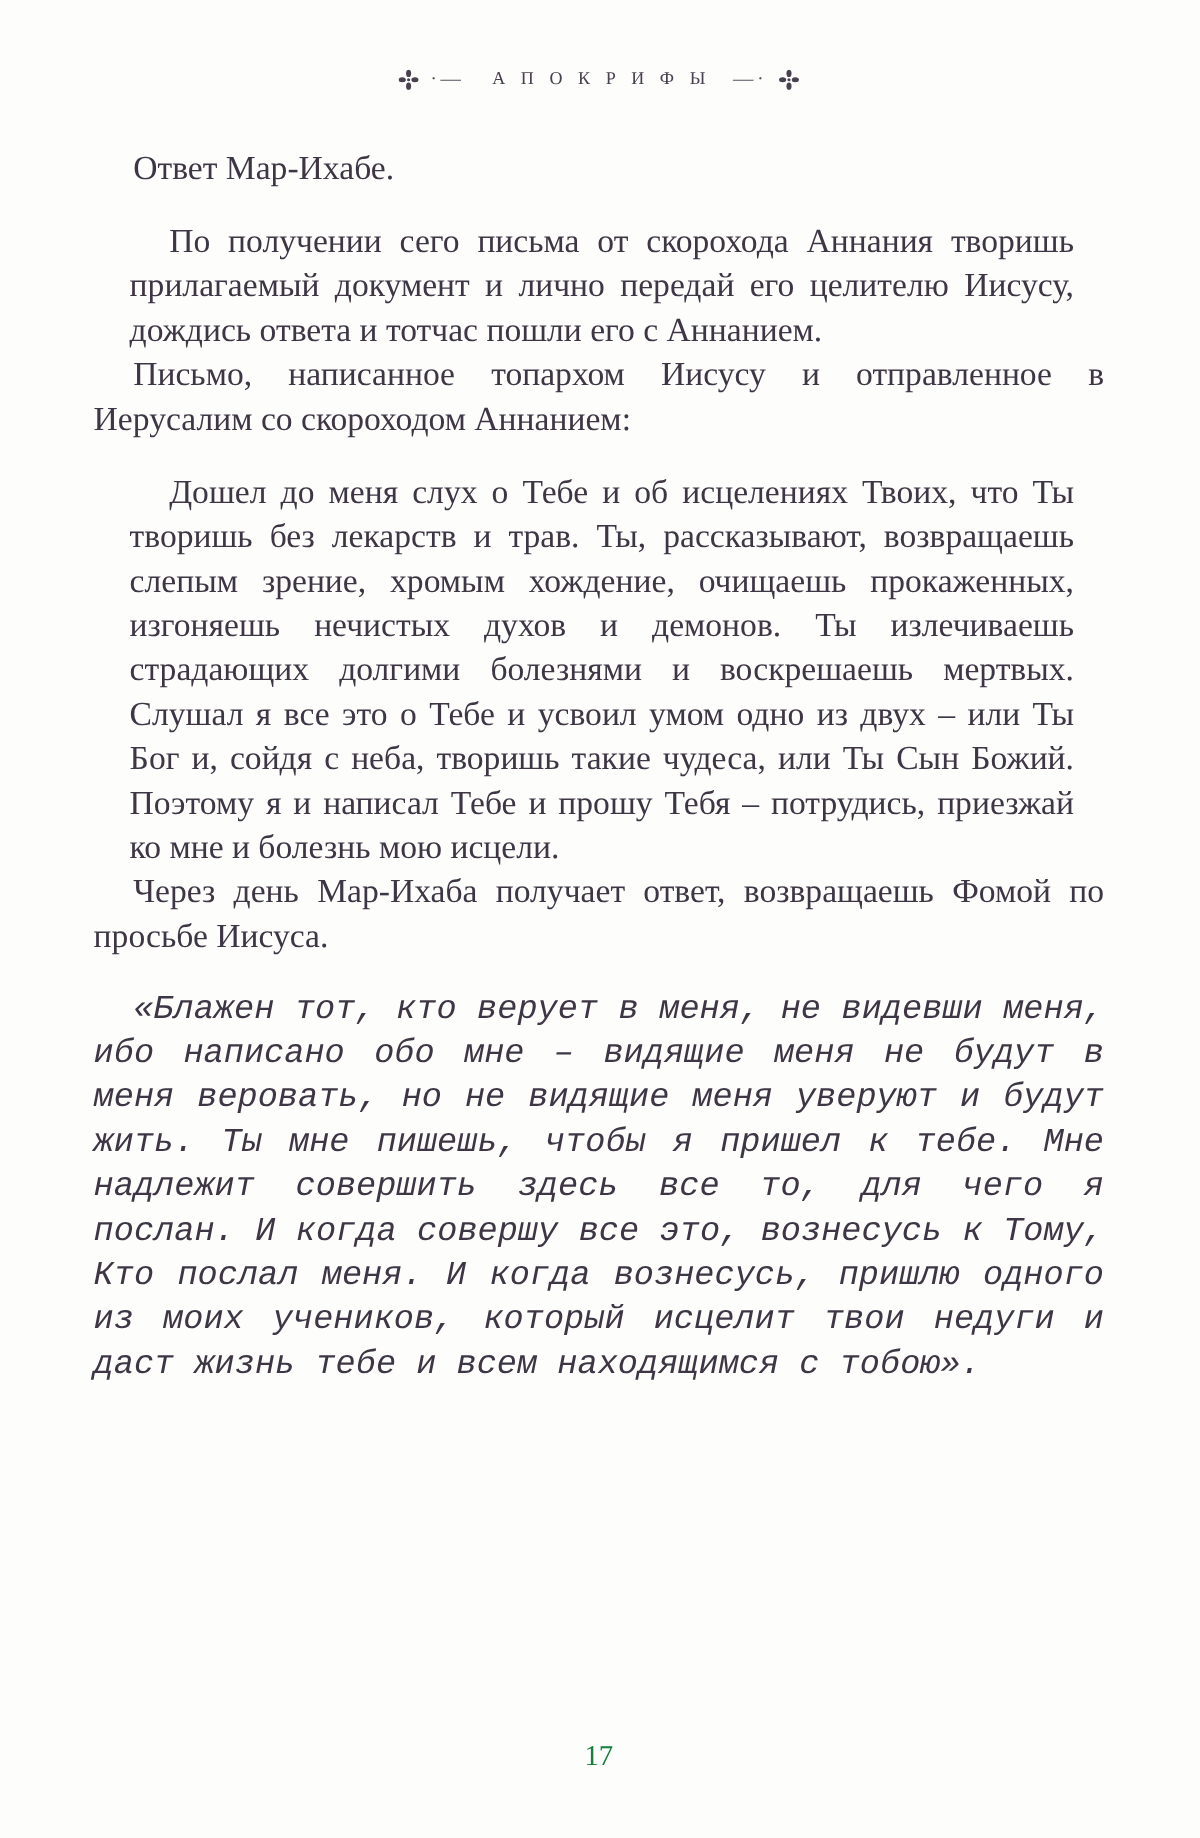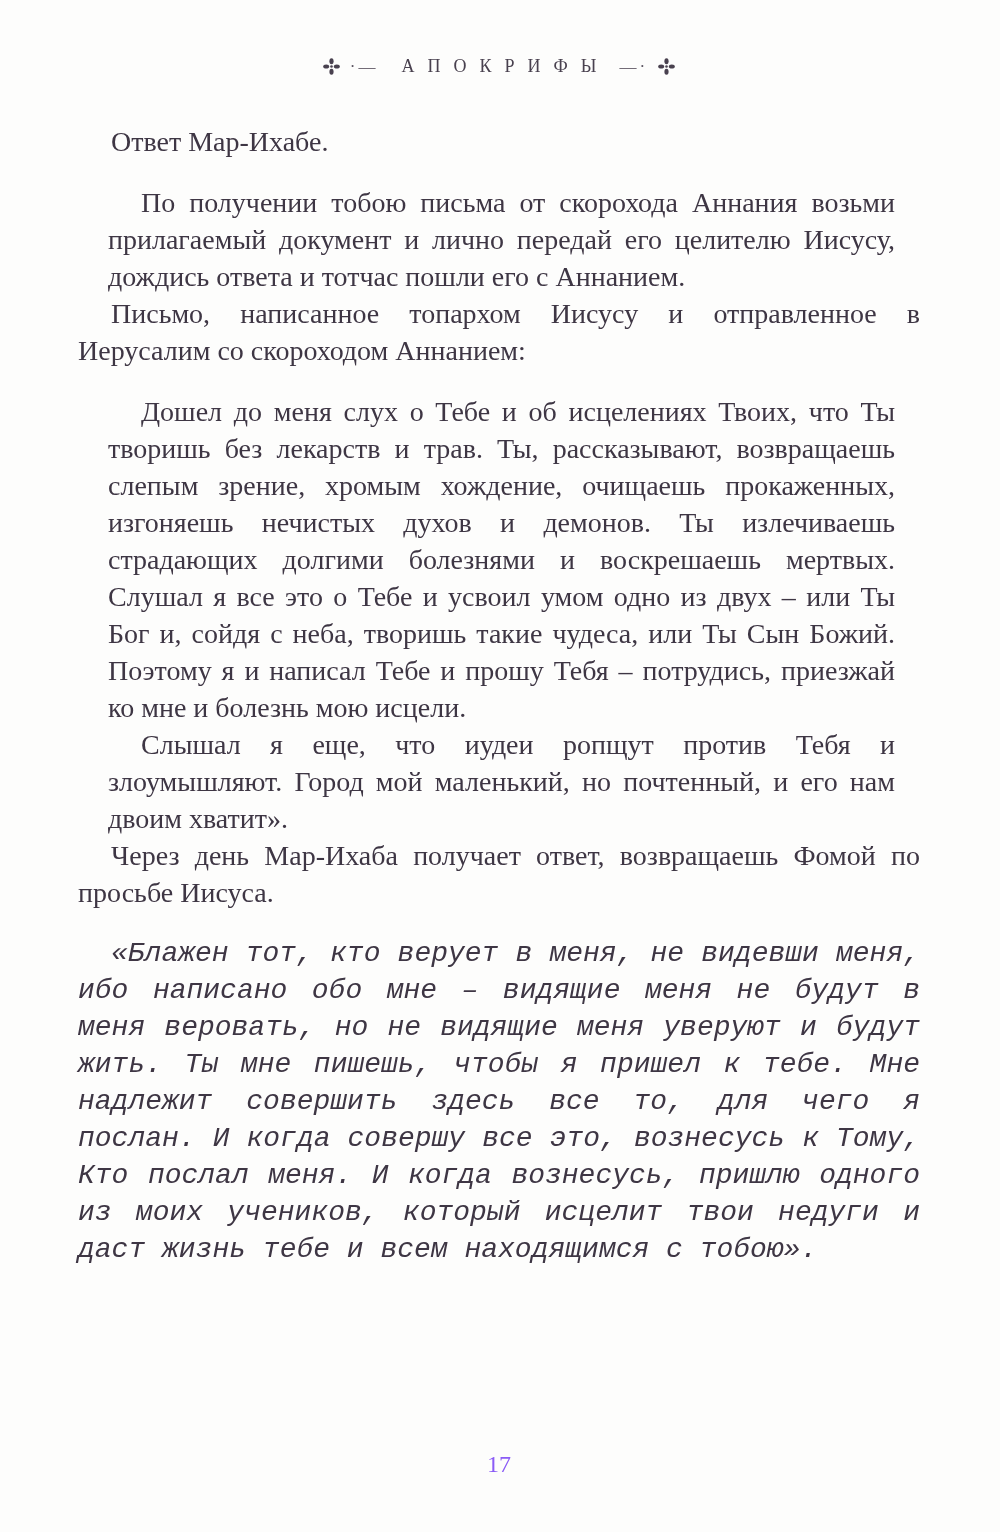--- a/index.html
+++ b/index.html
@@ -24,21 +24,21 @@
   .running-head {
     display: flex;
     justify-content: center;
     align-items: center;
     gap: 10px;
     color: #49414f;
     margin-bottom: 46px;
     user-select: none;
   }
   .running-head .title {
-    font-size: 18px;
+    font-size: 15px;
     letter-spacing: 13px;
     padding-left: 13px; 
     white-space: nowrap;
   }
   .running-head .orn-text {
     font-size: 17px;
     letter-spacing: 3px;
     opacity: 0.9;
     white-space: nowrap;
   }
@@ -66,21 +66,21 @@
     margin-right: 25px;
   }
   .italic-block {
     font-style: italic;
     font-family: Liberation Mono, monospace;
   }
   .footer {
     margin-top: auto;
     text-align: center;
     font-size: 24px;
-    color: #8b5cf6;
+    color: #15803d;
   }
 </style>
 </head>
 <body>
 
 <div class="page">
 
   <div class="running-head">
     <svg class="fleuron" viewBox="0 0 17 17" aria-hidden="true">
       <g fill="#49414f">
@@ -103,28 +103,27 @@
         <circle cx="8.5" cy="8.5" r="1.3"></circle>
       </g>
     </svg>
   </div>
 
   <div class="body-text">
 
     <p class="para">Ответ Мар-Ихабе.</p>
 
     <div class="inner-block gap">
-      <p class="para">По получении тобою письма от скорохода Аннания возьми прилагаемый документ и лично передай его целителю Иисусу, дождись ответа и тотчас пошли его с Аннанием.</p>
+      <p class="para">По получении сего письма от скорохода Аннания творишь прилагаемый документ и лично передай его целителю Иисусу, дождись ответа и тотчас пошли его с Аннанием.</p>
     </div>
 
     <p class="para gap">Письмо, написанное топархом Иисусу и отправленное в Иерусалим со скороходом Аннанием:</p>
 
     <div class="inner-block gap">
       <p class="para">Дошел до меня слух о Тебе и об исцелениях Твоих, что Ты творишь без лекарств и трав. Ты, рассказывают, возвращаешь слепым зрение, хромым хождение, очищаешь прокаженных, изгоняешь нечистых духов и демонов. Ты излечиваешь страдающих долгими болезнями и воскрешаешь мертвых. Слушал я все это о Тебе и усвоил умом одно из двух – или Ты Бог и, сойдя с неба, творишь такие чудеса, или Ты Сын Божий. Поэтому я и написал Тебе и прошу Тебя – потрудись, приезжай ко мне и болезнь мою исцели.</p>
-      <p class="para">Слышал я еще, что иудеи ропщут против Тебя и злоумышляют. Город мой маленький, но почтенный, и его нам двоим хватит».</p>
     </div>
 
     <p class="para gap">Через день Мар-Ихаба получает ответ, возвращаешь Фомой по просьбе Иисуса.</p>
 
     <div class="italic-block gap">
       <p class="para">«Блажен тот, кто верует в меня, не видевши меня, ибо написано обо мне – видящие меня не будут в меня веровать, но не видящие меня уверуют и будут жить. Ты мне пишешь, чтобы я пришел к тебе. Мне надлежит совершить здесь все то, для чего я послан. И когда совершу все это, вознесусь к Тому, Кто послал меня. И когда вознесусь, пришлю одного из моих учеников, который исцелит твои недуги и даст жизнь тебе и всем находящимся с тобою».</p>
     </div>
 
   </div>
 

